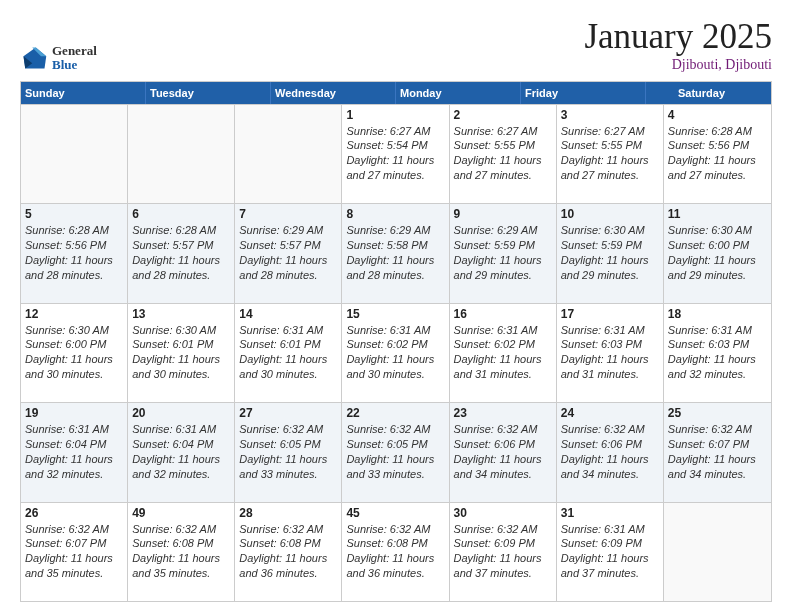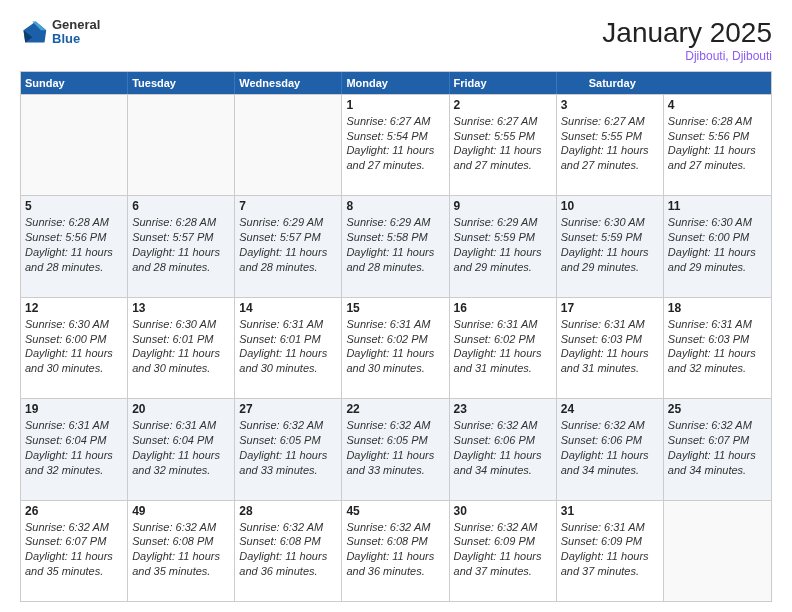--- a/index.html
+++ b/index.html
@@ -13,22 +13,23 @@
     .page {
       width: 792px;
       height: 612px;
       padding: 18px 20px 10px 20px;
       display: flex;
       flex-direction: column;
     }
     .header {
       display: flex;
       justify-content: space-between;
-      align-items: flex-start;
+      align-items: flex-end;
       margin-bottom: 8px;
+      font-family: Liberation Serif, serif;
     }
     .logo {
       display: flex;
       align-items: center;
       gap: 4px;
     }
     .logo-text {
       display: flex;
       flex-direction: column;
       font-size: 13px;
@@ -38,38 +39,38 @@
     .logo-general { color: #333; }
     .logo-blue { color: #1a5fa8; }
     .logo-icon {
       width: 28px;
       height: 28px;
     }
     .title-block {
       text-align: right;
     }
     .main-title {
-      font-size: 28px;
+      font-size: 35px;
       font-weight: normal;
       color: #222;
       line-height: 1.1;
     }
     .sub-title {
-      font-size: 12px;
-      color: #8b5cf6;
+      font-size: 14px;
+      color: #701a75;
     }
     .calendar {
       flex: 1;
       display: flex;
       flex-direction: column;
       border: 1px solid #ccc;
     }
     .cal-header-row {
       display: grid;
-      grid-template-columns: repeat(7, 1fr);
+      grid-template-columns: repeat(6, 1fr);
       background: #2060a8;
     }
     .cal-header-cell {
       color: #fff;
       font-size: 11px;
       font-weight: bold;
       padding: 5px 4px;
       text-align: left;
       border-right: 1px solid #3a75c0;
     }

